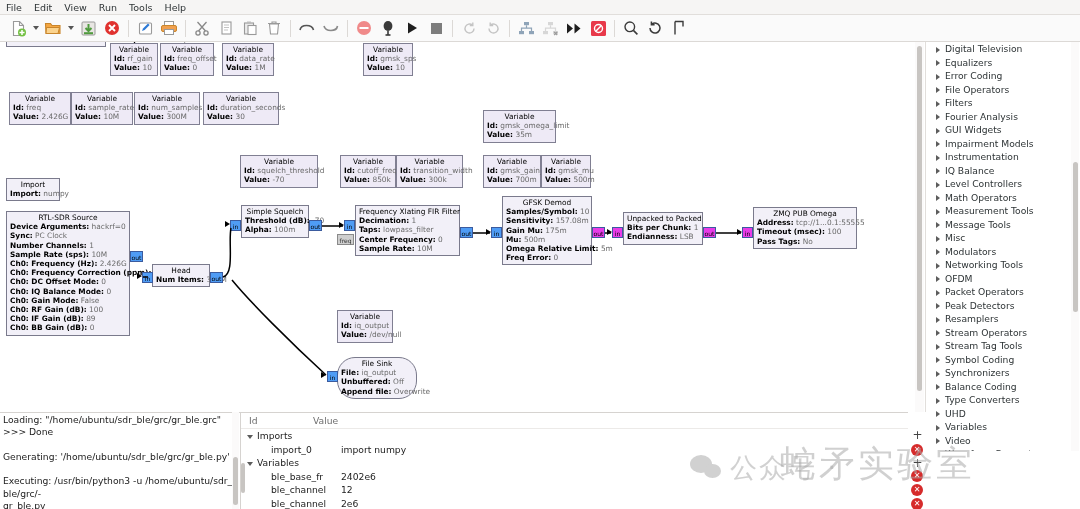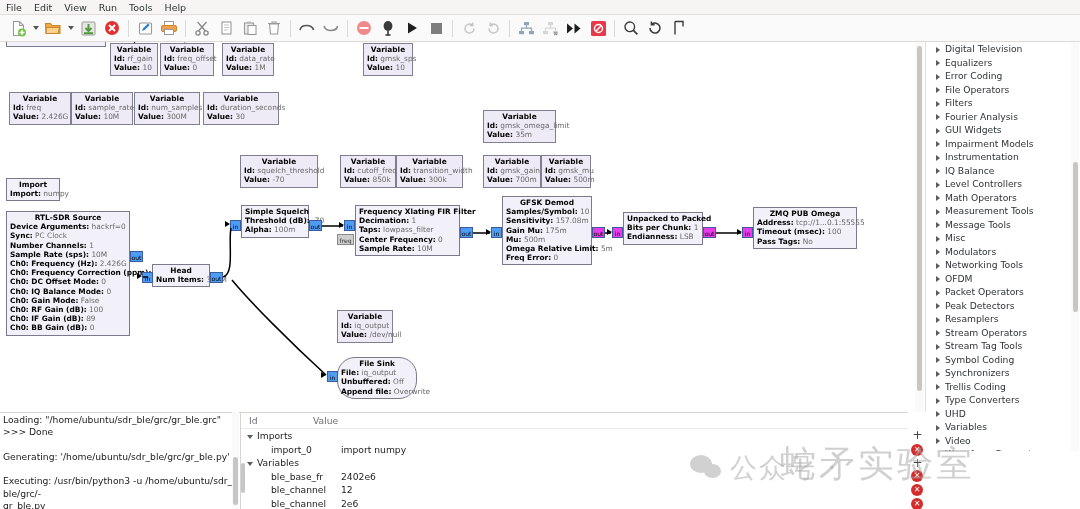--- a/index.html
+++ b/index.html
@@ -47,21 +47,21 @@
   
   .blk {
     position: absolute;
     background: #f2f0f8;
     border: 1px solid #7a7a8c;
     padding: 1px 3px 2px 3px;
     font-size: 7.4px;
     line-height: 9.2px;
     white-space: nowrap;
   }
-  .blk .t { font-weight: bold; text-align: center; color: #000; display:block; }
+  .blk .t { font-weight: normal; text-align: center; color: #000; display:block; }
   .blk .r { color: #000; }
   .blk .r b { font-weight: bold; }
   .blk .r span { color: #6a6a6a; }
 
   .blk.var { background: #eeeaf6; border-color: #807f92; }
   .blk.opt { background: #f2f0f8; border-color: #7a7a8c; }
 
   
   .port {
     position: absolute; height: 11px; font-size: 6px; line-height: 11px;
@@ -616,21 +616,21 @@
     <div class="tree-row lvl1">
         <span class="tri"></span>
         <span>Symbol Coding</span>
       </div>
     <div class="tree-row lvl1">
         <span class="tri"></span>
         <span>Synchronizers</span>
       </div>
     <div class="tree-row lvl1">
         <span class="tri"></span>
-        <span>Trellis Coding</span>
+        <span>Balance Coding</span>
       </div>
     <div class="tree-row lvl1">
         <span class="tri"></span>
         <span>Type Converters</span>
       </div>
     <div class="tree-row lvl1">
         <span class="tri"></span>
         <span>UHD</span>
       </div>
     <div class="tree-row lvl1">

